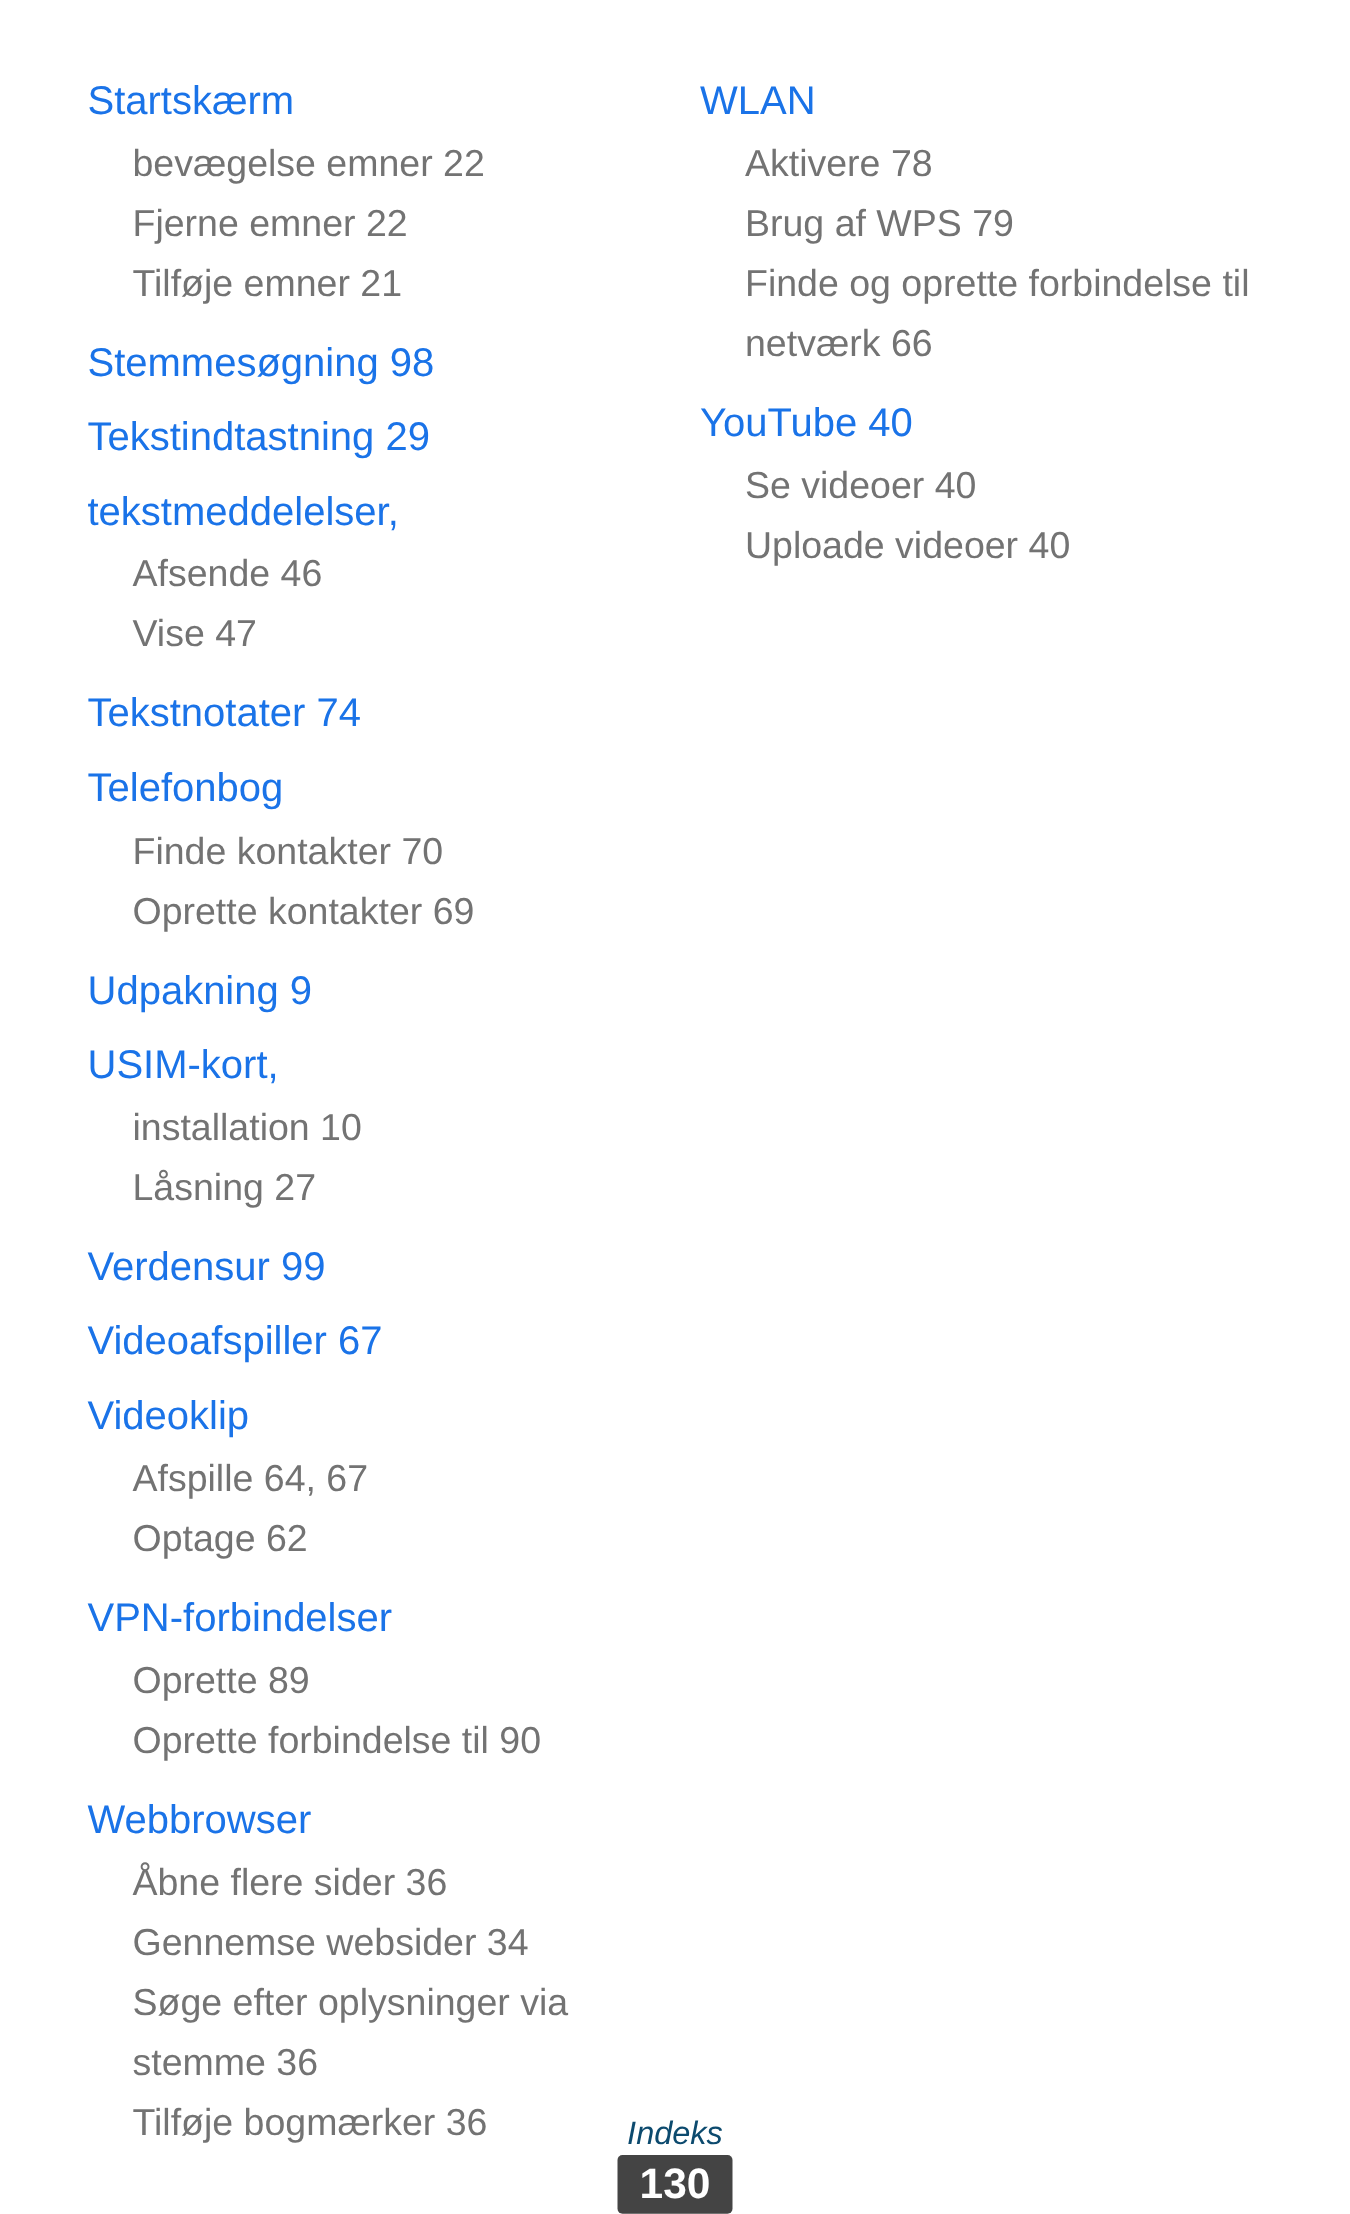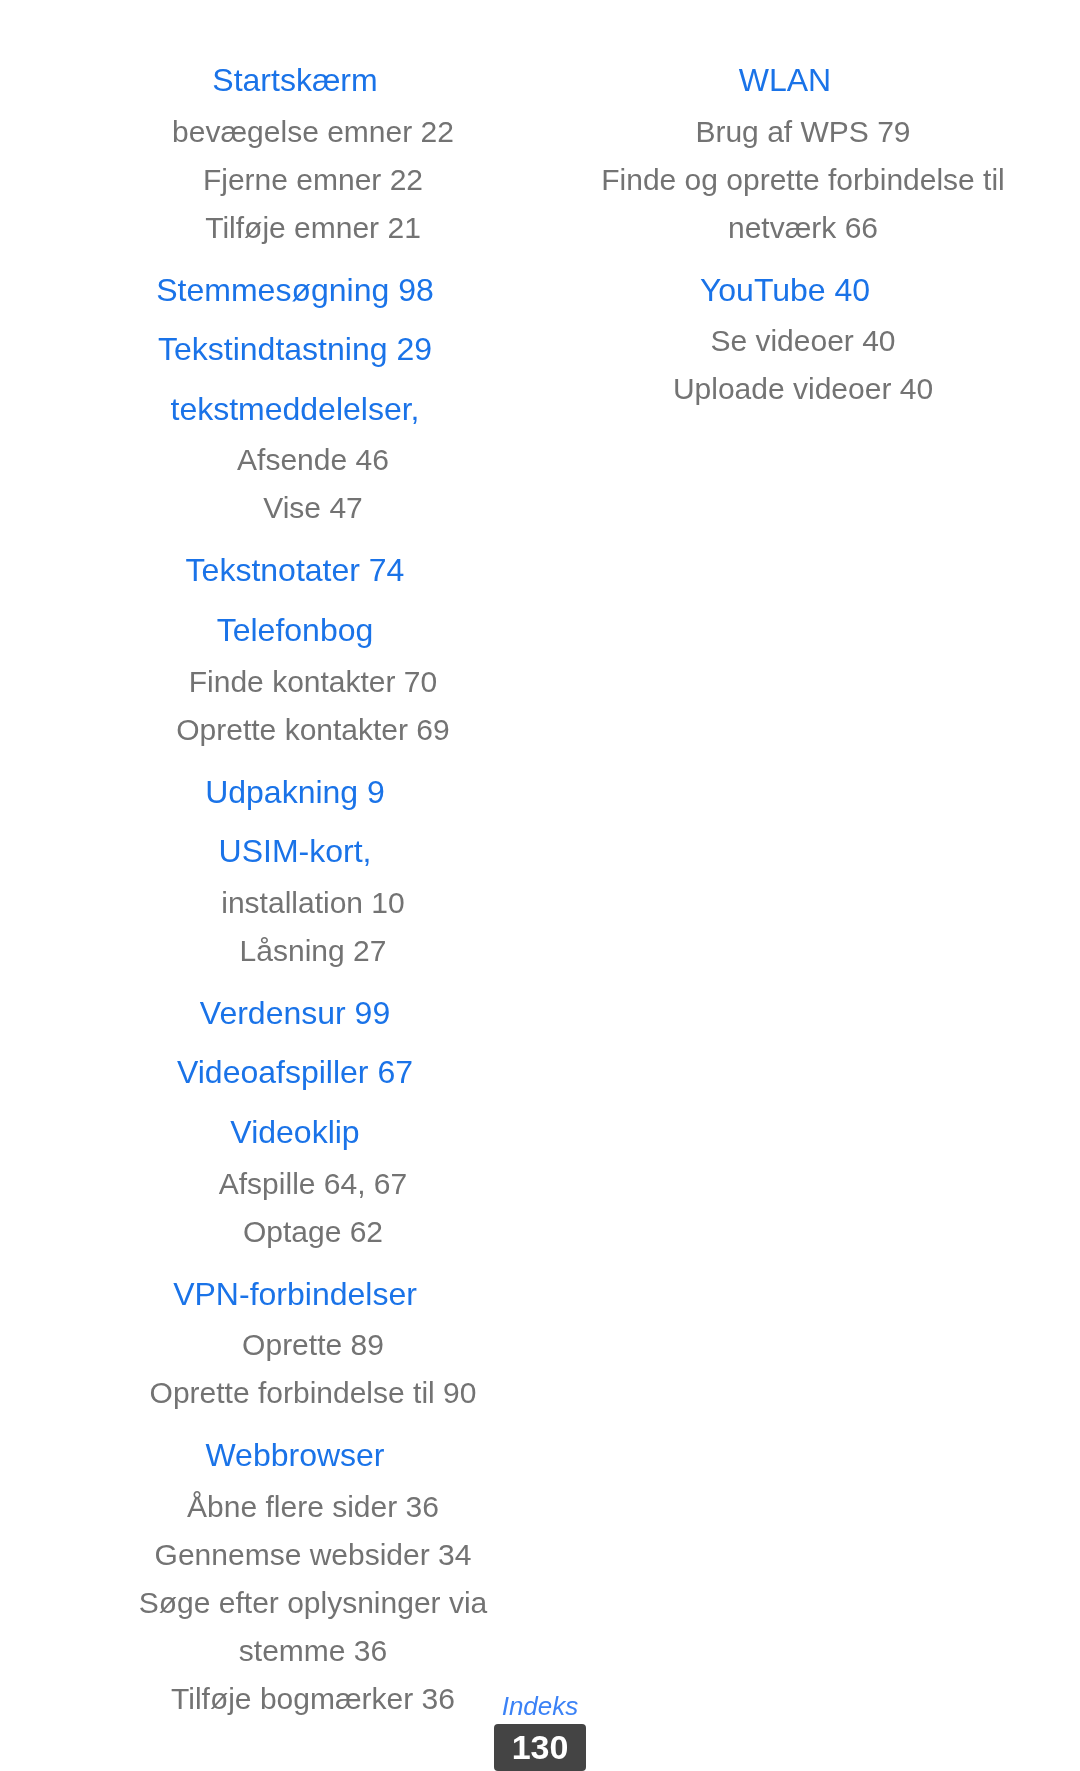--- a/index.html
+++ b/index.html
@@ -37,35 +37,34 @@
 
     .index-sub-item {
       color: #737373;
       font-size: 30px;
       line-height: 1.6;
       padding-left: 36px;
     }
 
     .index-section {
       margin-bottom: 18px;
-      text-align: center;
     }
 
     .page-footer {
       position: absolute;
       bottom: 50px;
       left: 0;
       right: 0;
       text-align: center;
     }
 
     .footer-label {
       font-style: italic;
       font-size: 26px;
-      color: #3b82f6;
+      color: #0c4a6e;
       display: block;
     }
 
     .footer-page {
       display: inline-block;
       background: #444;
       color: #fff;
       font-size: 34px;
       font-weight: bold;
       padding: 4px 18px;
@@ -131,20 +130,21 @@
         <div class="index-heading">Webbrowser</div>
         <div class="index-sub-item">Åbne flere sider   36</div>
         <div class="index-sub-item">Gennemse websider   34</div>
         <div class="index-sub-item">Søge efter oplysninger via stemme   36</div>
         <div class="index-sub-item">Tilføje bogmærker   36</div>
       </div>
     </div>
   <div class="column" id="right-col">
       <div class="index-section">
         <div class="index-heading">WLAN</div>
+        <div class="index-sub-item">Aktivere   78</div>
         <div class="index-sub-item">Brug af WPS   79</div>
         <div class="index-sub-item">Finde og oprette forbindelse til netværk   66</div>
       </div>
       <div class="index-section">
         <div class="index-heading">YouTube   40</div>
         <div class="index-sub-item">Se videoer   40</div>
         <div class="index-sub-item">Uploade videoer   40</div>
       </div>
     </div>
 </div>

